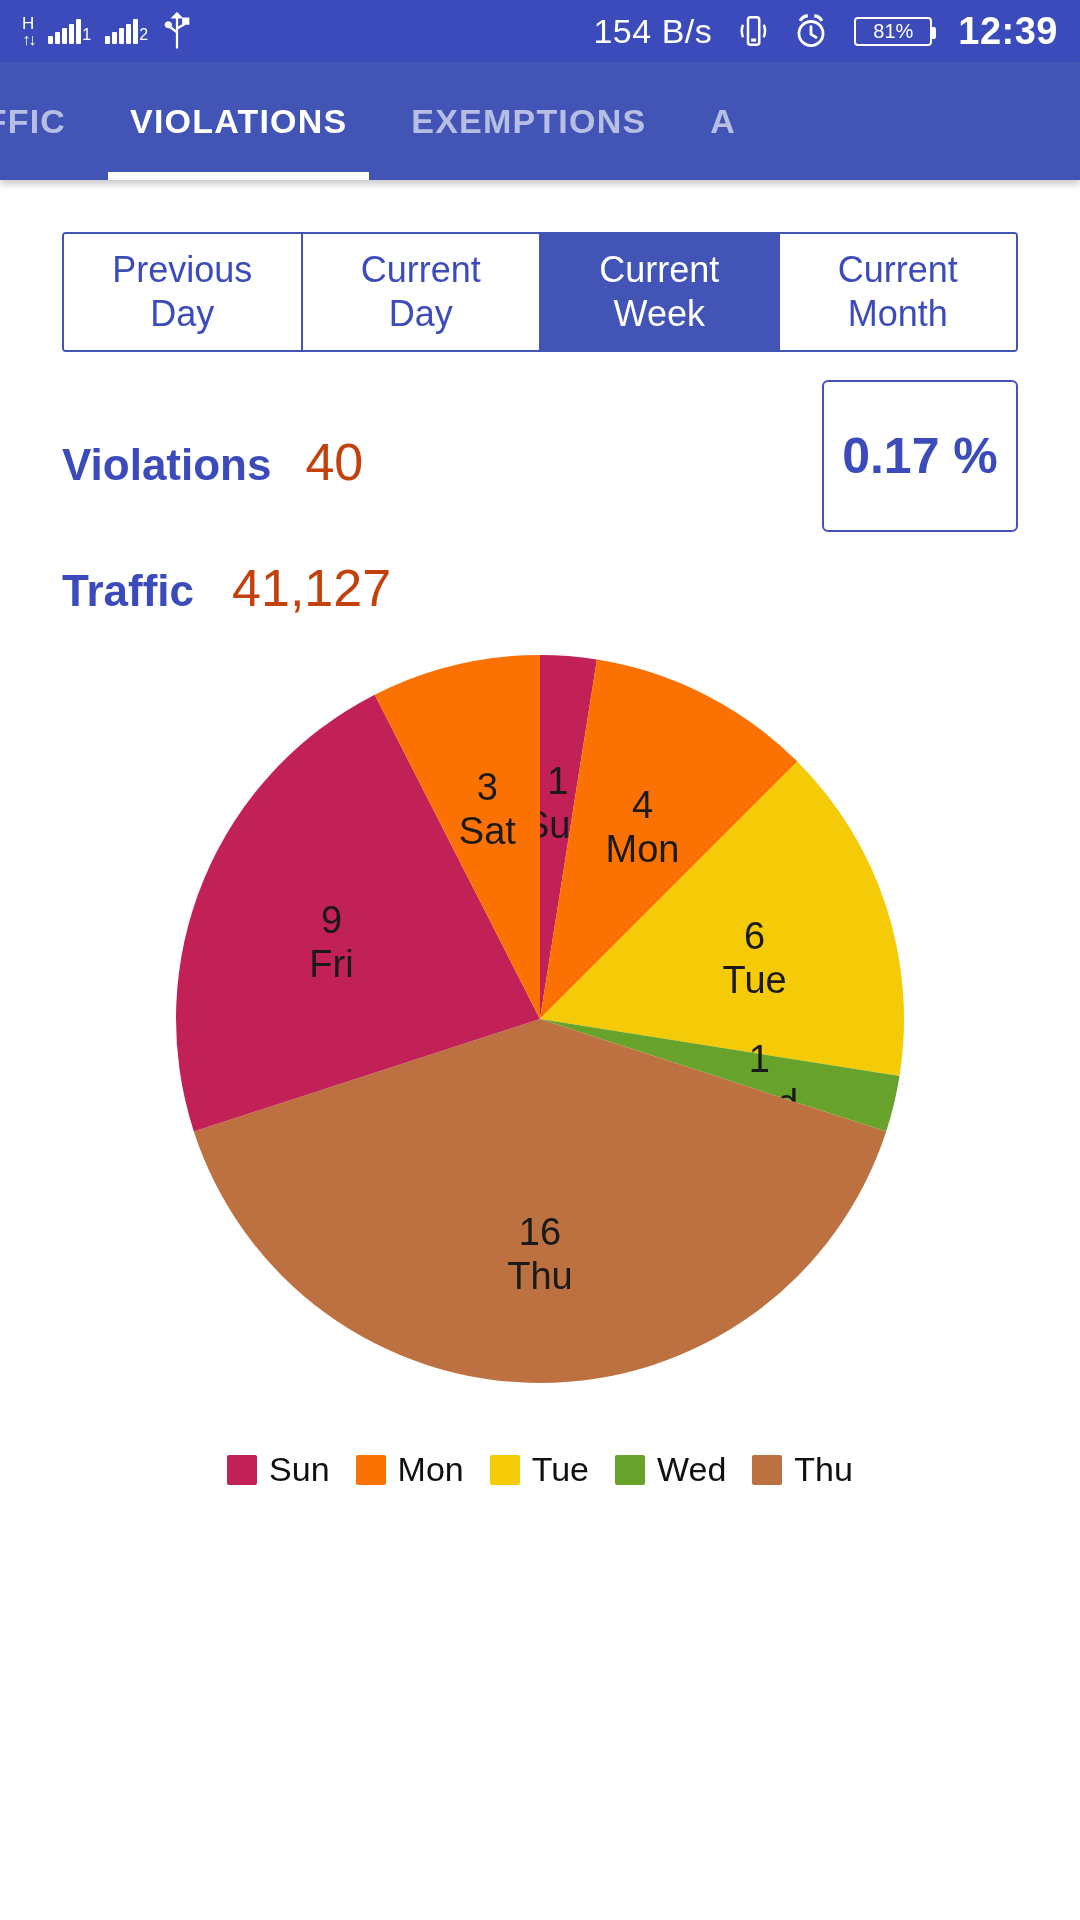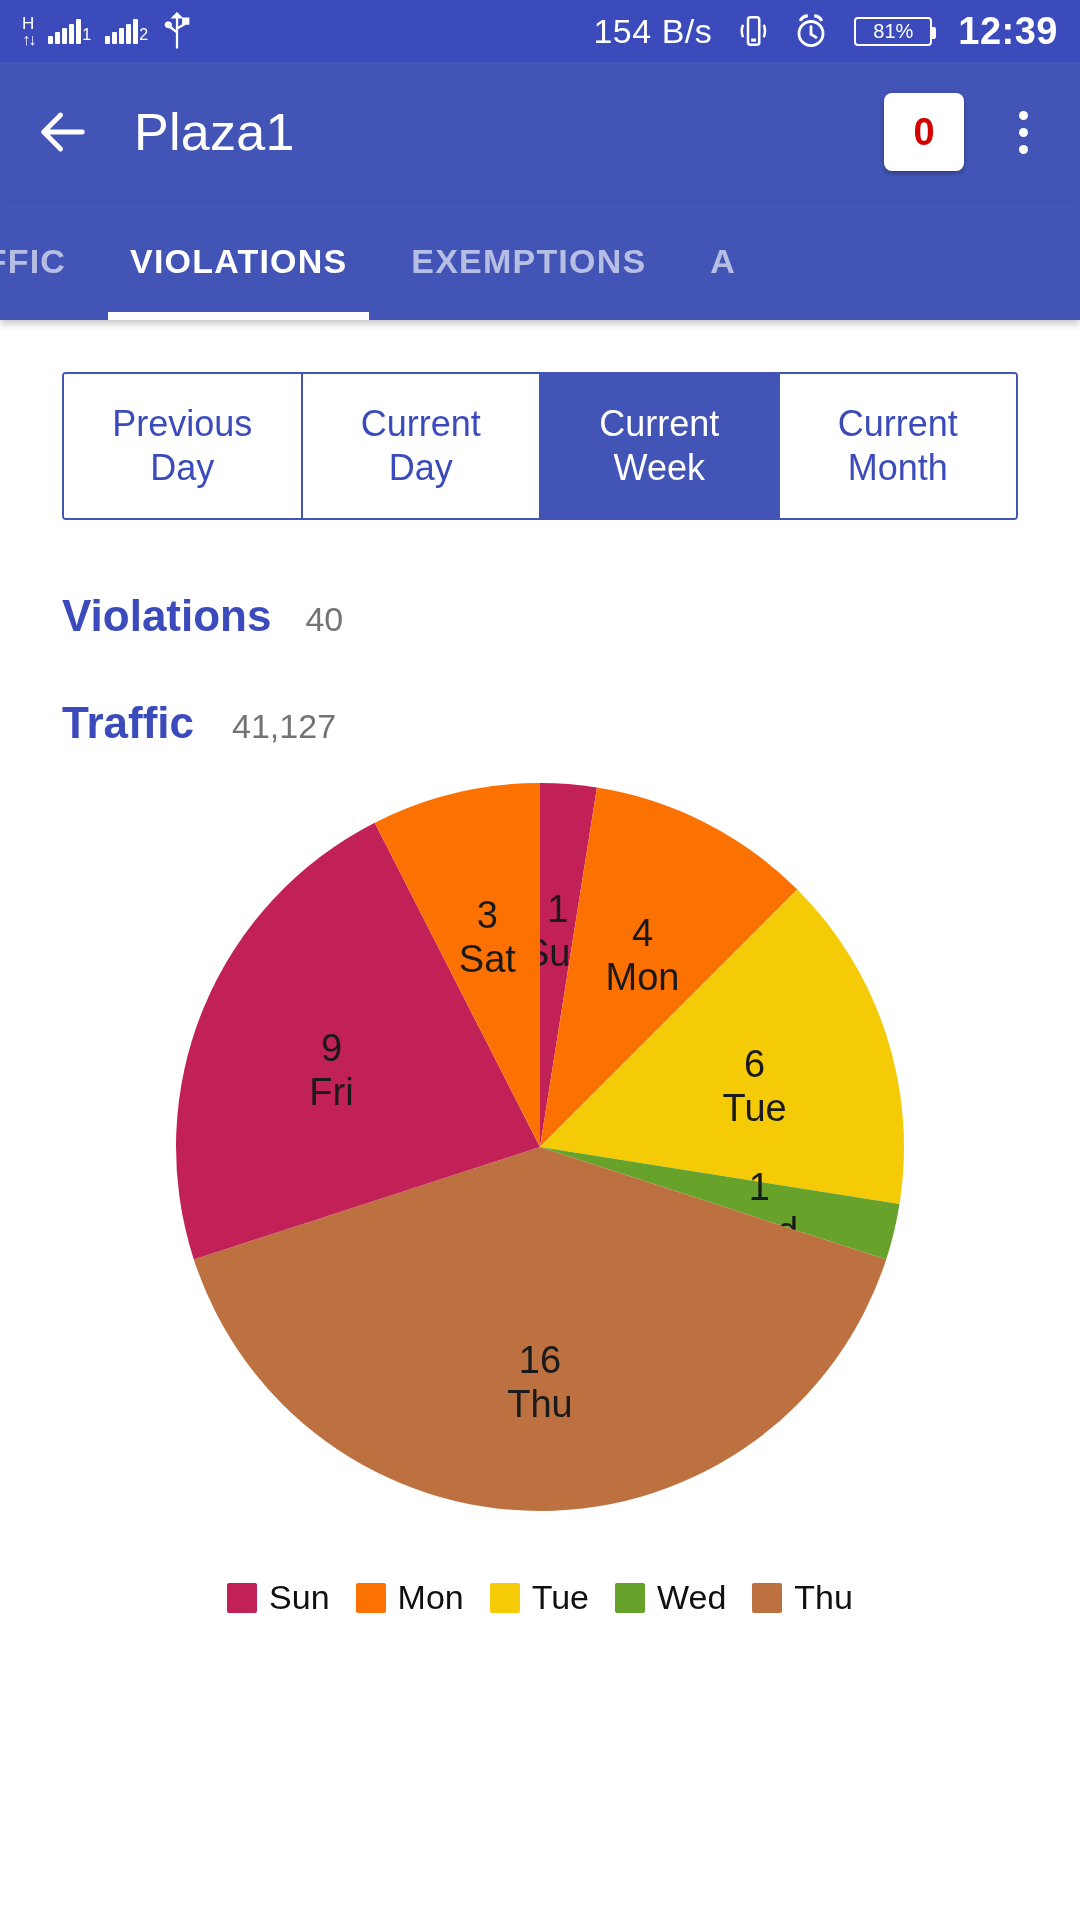--- a/index.html
+++ b/index.html
@@ -96,42 +96,42 @@
 
   
   .content { padding: 0 0 0 0; background:#fff; }
 
   .segmented {
     margin: 52px 62px 0 62px;
     display:flex;
     border:2px solid #4254b5;
     border-radius:4px;
     overflow:hidden;
-    height: 148px;
+    height: 120px;
   }
   .seg {
     flex:1 1 0;
     display:flex; flex-direction:column; align-items:center; justify-content:center;
     font-size: 36px; color:#3b4bbb; line-height:1.22;
     border-right:2px solid #4254b5;
     background:#fff;
     cursor:pointer;
     text-align:center;
   }
   .seg:last-child { border-right:none; }
   .seg.active { background:#4254b5; color:#fff; }
 
   .stats {
     margin: 40px 62px 0 62px;
     position: relative;
     min-height: 190px;
   }
   .stat-row { display:flex; align-items:baseline; margin-bottom: 26px; }
   .stat-label { font-size: 44px; font-weight:700; color:#3b4bbb; }
-  .stat-value { font-size: 34px; font-weight:400; color:#737373; margin-left: 34px; margin-top: 40px; }
+  .stat-value { font-size: 52px; font-weight:400; color:#c2410c; margin-left: 34px; margin-top: 40px; }
   .stat-row.traffic .stat-value { margin-left: 38px; }
 
   .pct-box {
     position:absolute; right:0; top: -12px;
     width: 196px; height: 152px;
     border:2px solid #4254b5; border-radius:6px;
     display:flex; align-items:center; justify-content:center;
   }
   .pct-box span { font-size: 50px; font-weight:700; color:#3b4bbb; }
 
@@ -201,34 +201,20 @@
       <svg class="icon-svg" width="34" height="38" viewBox="0 0 26 30">
         <circle cx="13" cy="17" r="9.5" fill="none" stroke="#fff" stroke-width="2.2"></circle>
         <path d="M13 11.5 v6 l4 2.5" stroke="#fff" stroke-width="2.2" fill="none" stroke-linecap="round"></path>
         <path d="M4.5 7 q2-4 6-4 M21.5 7 q-2-4-6-4" stroke="#fff" stroke-width="2.6" fill="none"></path>
       </svg>
       <span class="batt">81%</span>
       <span class="sb-time">12:39</span>
     </div>
   </div>
 
-  <div class="appbar">
-    <svg class="back-arrow" viewBox="0 0 24 24">
-      <path d="M20 12 H4 M11 5 L4 12 L11 19" stroke="#fff" stroke-width="2" fill="none" stroke-linecap="round" stroke-linejoin="round"></path>
-    </svg>
-    <div class="app-title">Plaza1</div>
-    <div class="count-badge">
-      <span>0</span>
-    </div>
-    <div class="overflow">
-      <i></i>
-        <i></i>
-        <i></i>
-    </div>
-  </div>
 
   <div class="tabbar">
     <div class="tab first">
         <span>AFFIC</span>
       </div>
     <div class="tab active">
         <span>VIOLATIONS</span>
       </div>
     <div class="tab">
         <span>EXEMPTIONS</span>
@@ -260,20 +246,23 @@
     </div>
 
     <div class="stats">
       <div class="stat-row">
         <span class="stat-label">Violations</span>
         <span class="stat-value">40</span>
       </div>
       <div class="stat-row traffic">
         <span class="stat-label">Traffic</span>
         <span class="stat-value">41,127</span>
+      </div>
+      <div class="pct-box">
+        <span>0.17 %</span>
       </div>
     </div>
 
     <div class="chart-area">
       <svg id="pie-svg" width="740" height="790" viewBox="0 0 370 395">
           <path d="M 185 185 L 185 3 A 182 182 0 0 1 213.47107263732204 5.240722011684937 Z" fill="#c22158"></path>
           <text x="193.85332436193002" y="72.50784806155384" text-anchor="middle" class="slice-label slice-val">1</text>
           <text x="193.85332436193002" y="94.50784806155384" text-anchor="middle" class="slice-label slice-day">Sun</text>
           <path d="M 185 185 L 213.47107263732204 5.240722011684937 A 182 182 0 0 1 313.69343417595167 56.30656582404836 Z" fill="#fb7203"></path>
           <text x="236.22828799061045" y="84.45882381058458" text-anchor="middle" class="slice-label slice-val">4</text>

